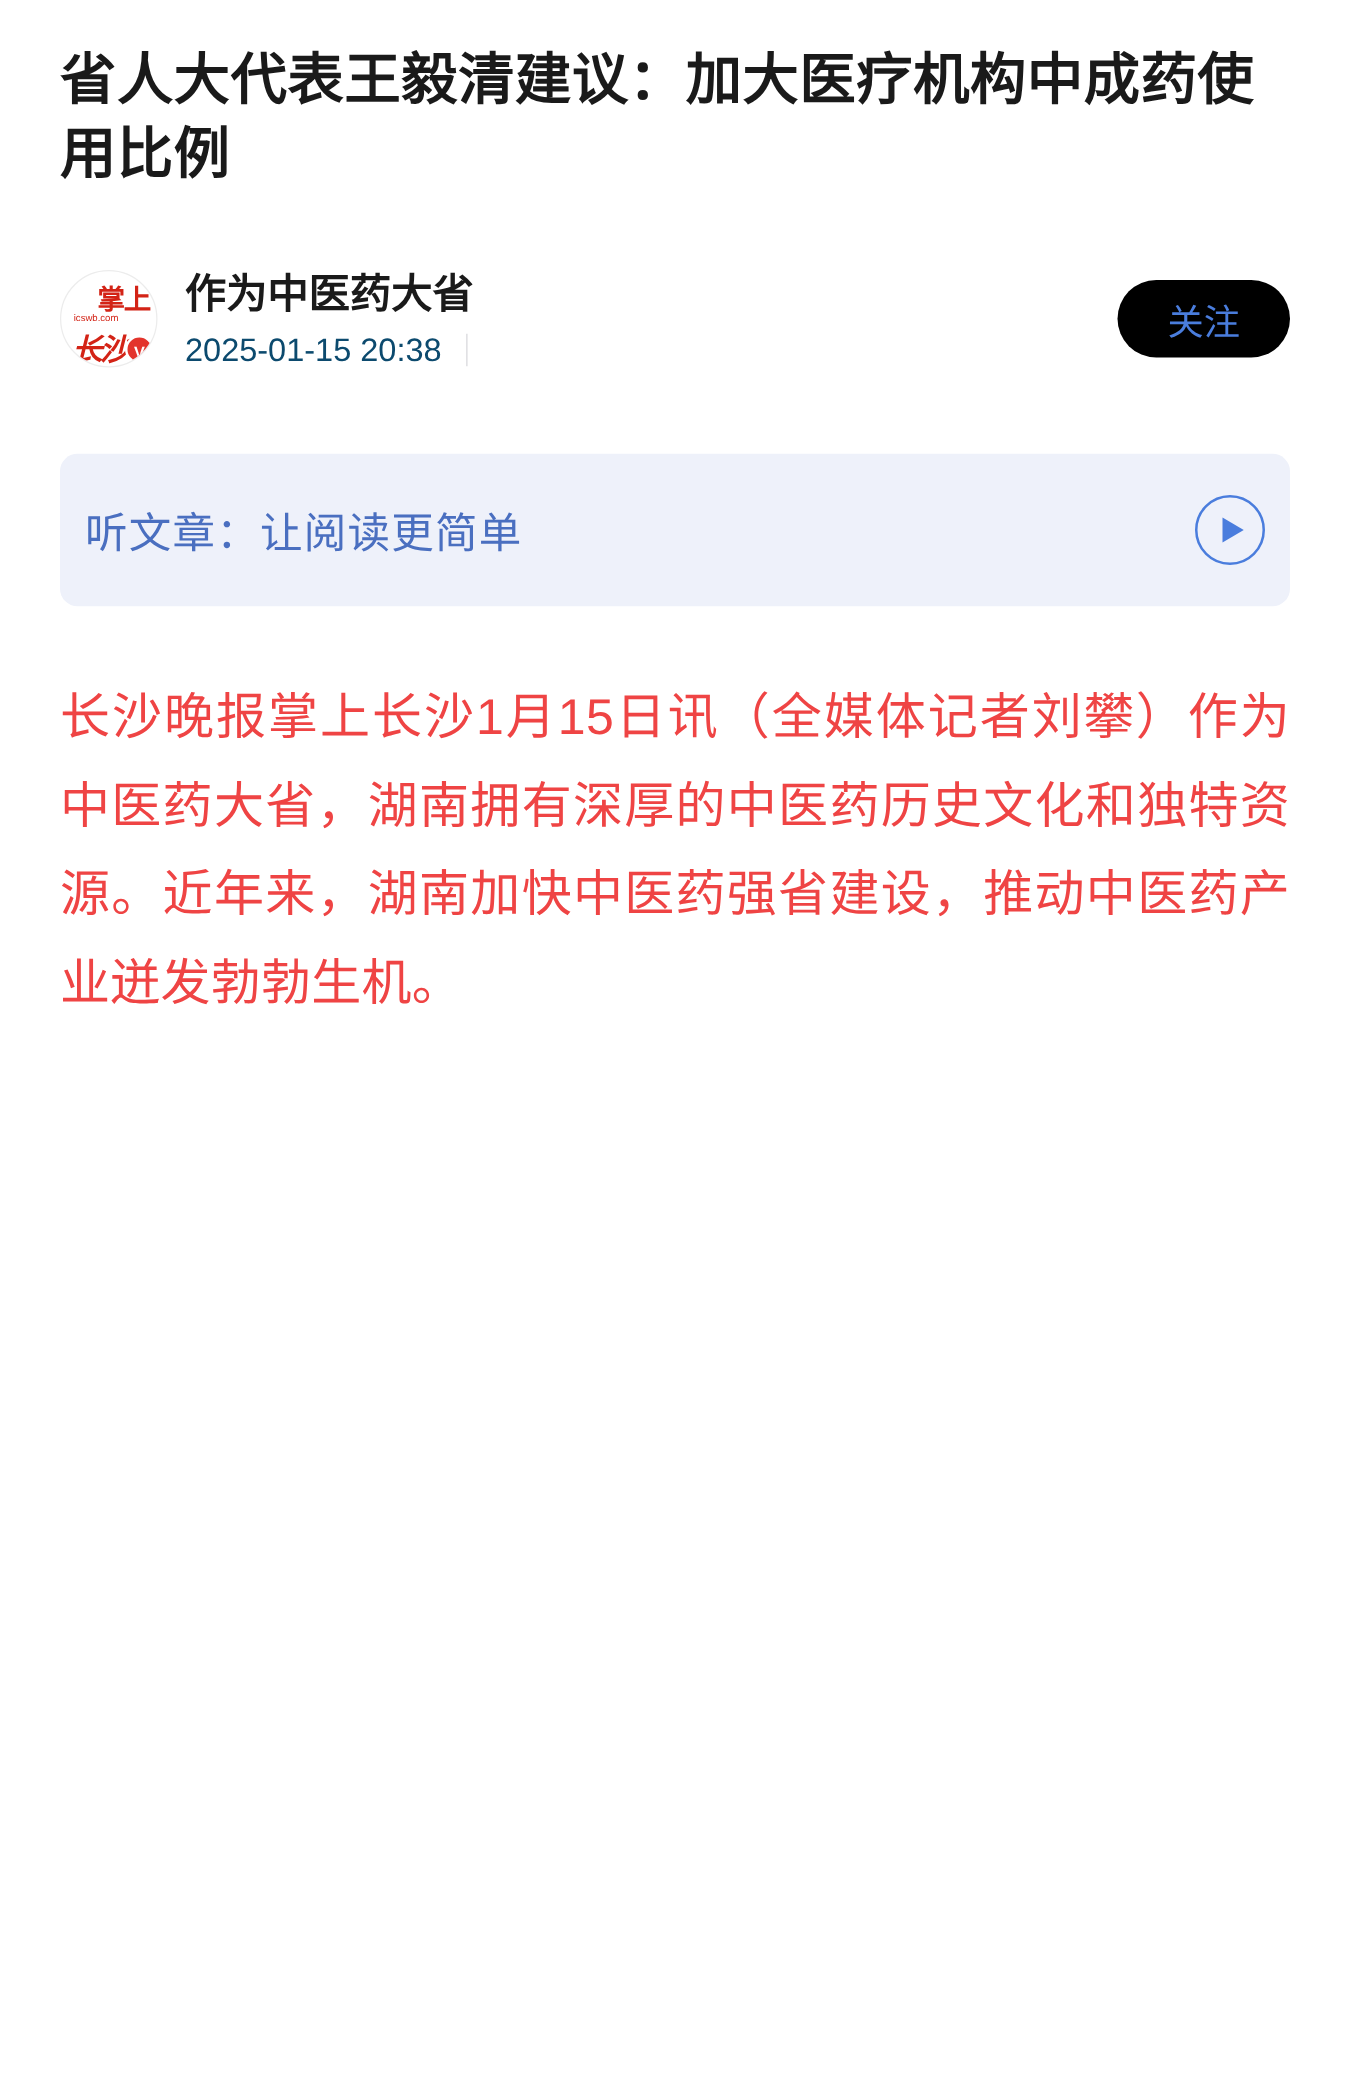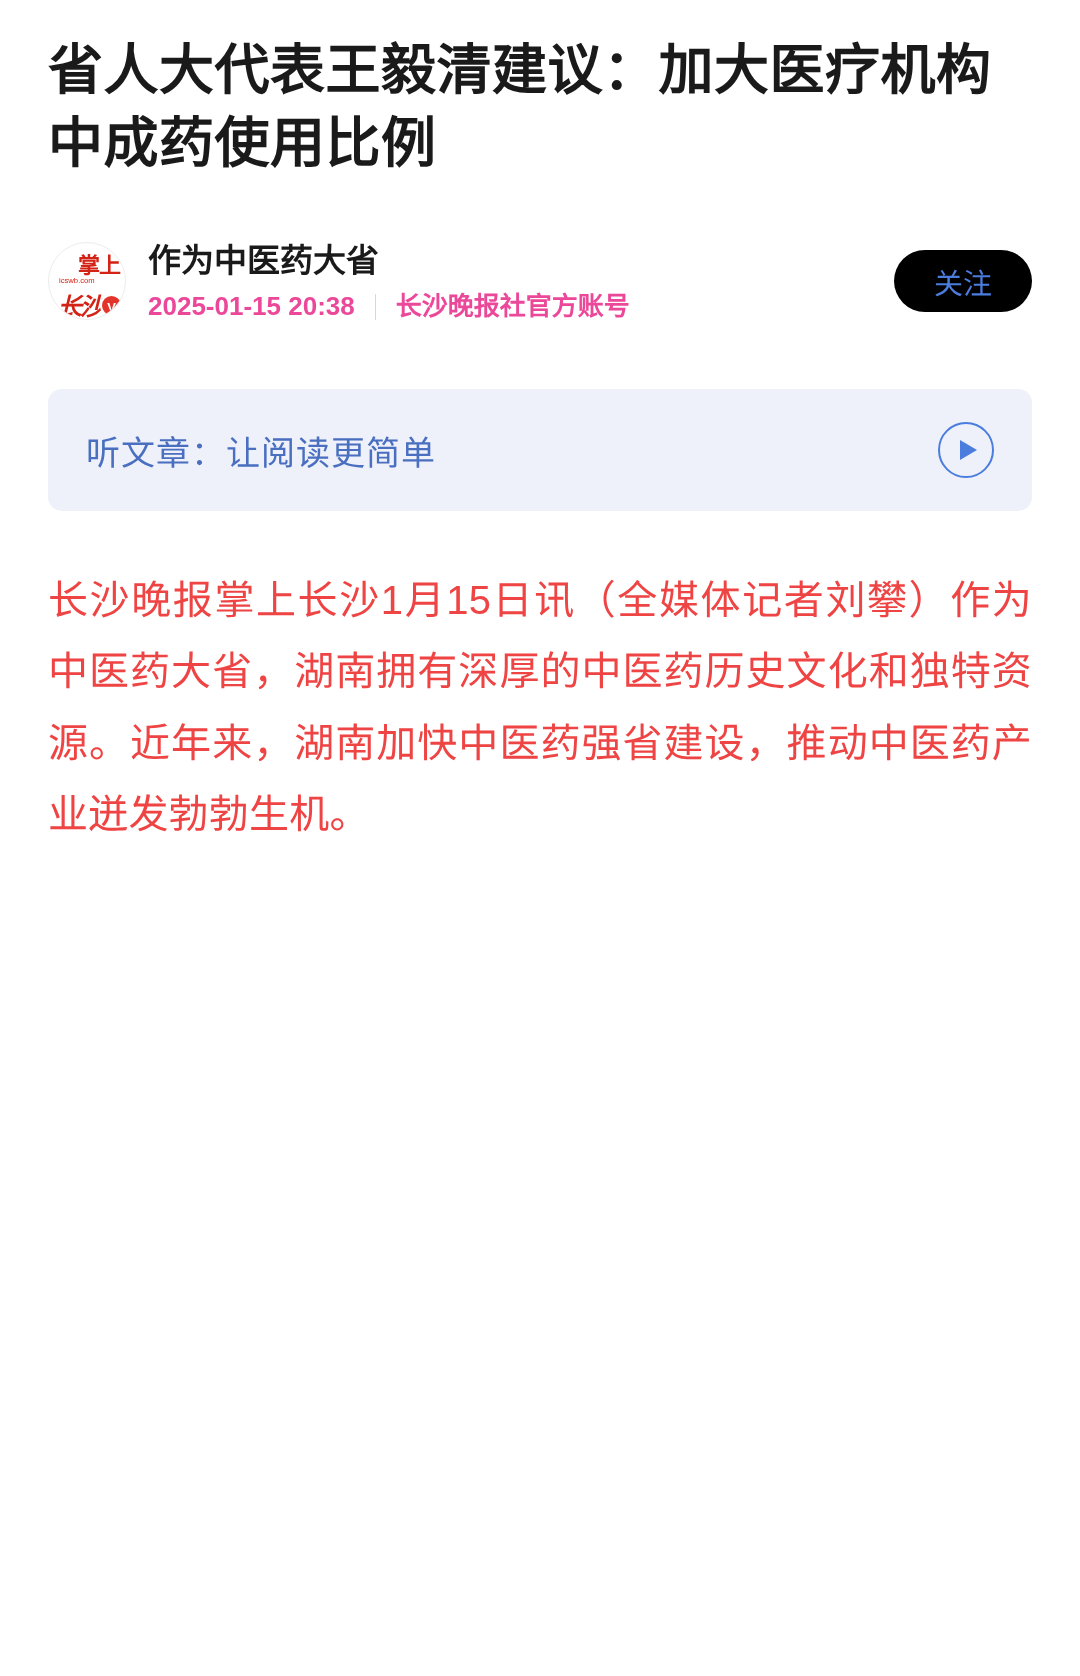--- a/index.html
+++ b/index.html
@@ -15,21 +15,21 @@
     color: #222222;
     overflow: hidden;
   }
   .page {
     width: 1080px;
     padding: 0 48px;
   }
 
   
   .title {
-    font-size: 55px;
+    font-size: 45px;
     line-height: 1.32;
     font-weight: 700;
     letter-spacing: 0.5px;
     color: #1a1a1a;
     padding-top: 34px;
     margin: 0;
   }
 
   
   .byline {
@@ -103,23 +103,22 @@
     font-size: 33px;
     font-weight: 700;
     color: #1a1a1a;
     line-height: 1.25;
   }
   .meta-row {
     margin-top: 10px;
     display: flex;
     align-items: center;
     font-size: 26px;
-    color: #ec4899;
+    color: #0c4a6e;
     line-height: 1.2;
-    font-weight: bold;
   }
   .meta-sep {
     display: inline-block;
     width: 1px;
     height: 26px;
     background: #d8d8dc;
     margin: 0 20px;
   }
   .follow-btn {
     flex: 0 0 auto;
@@ -137,21 +136,21 @@
   }
 
   
   .audio-bar {
     margin-top: 62px;
     height: 122px;
     border-radius: 14px;
     background: #eef1fa;
     display: flex;
     align-items: center;
-    padding: 0 38px;
+    padding: 0 20px;
     cursor: pointer;
   }
   .audio-text {
     flex: 1 1 auto;
     font-size: 34px;
     color: #4a6fc0;
     letter-spacing: 1px;
   }
   .play-btn {
     flex: 0 0 auto;
@@ -195,21 +194,20 @@
       <span class="logo-mid">icswb.com</span>
       <span class="logo-bot">长沙</span>
       <span class="verify">V</span>
     </div>
 
     <div class="byline-texts">
       <div class="author-name">作为中医药大省</div>
       <div class="meta-row">
         <span>2025-01-15 20:38</span>
         <span class="meta-sep"></span>
-        <span>长沙晚报社官方账号</span>
       </div>
     </div>
 
     <div class="follow-btn">关注</div>
   </div>
 
   <div class="audio-bar">
     <div class="audio-text">听文章：让阅读更简单</div>
     <div class="play-btn">
       <div class="play-tri"></div>

